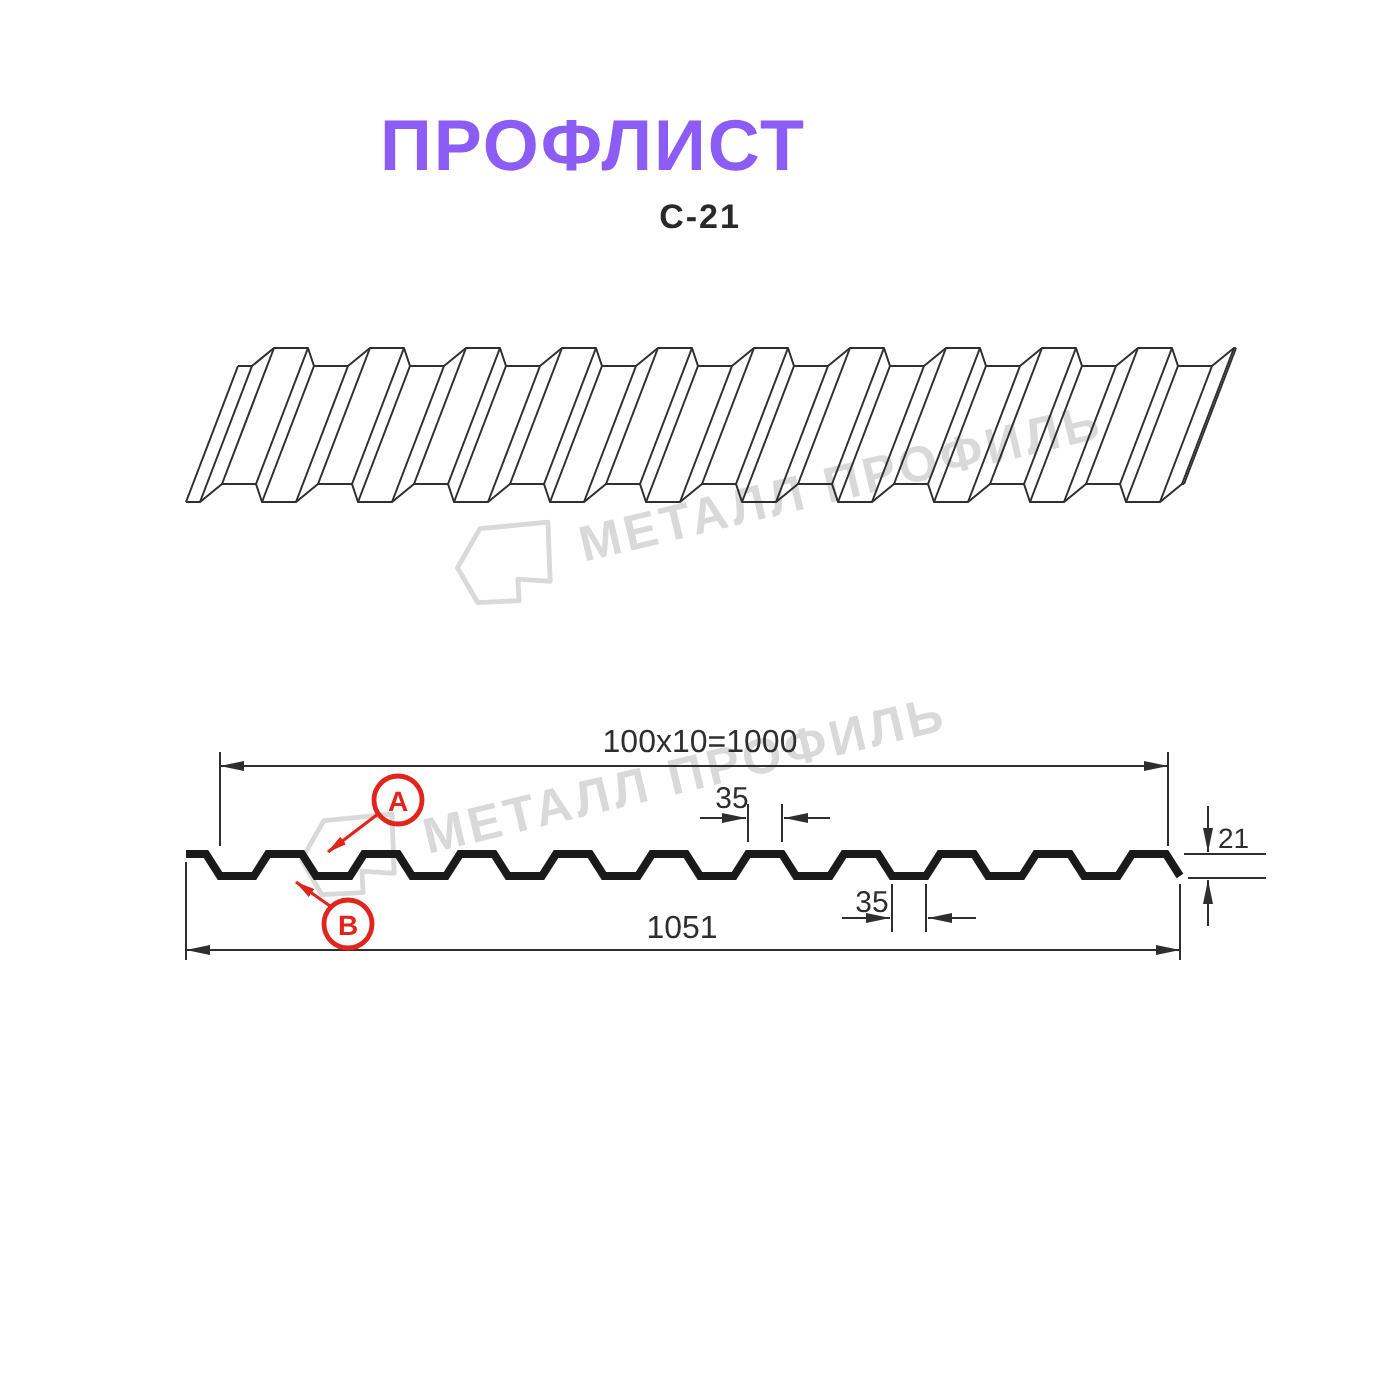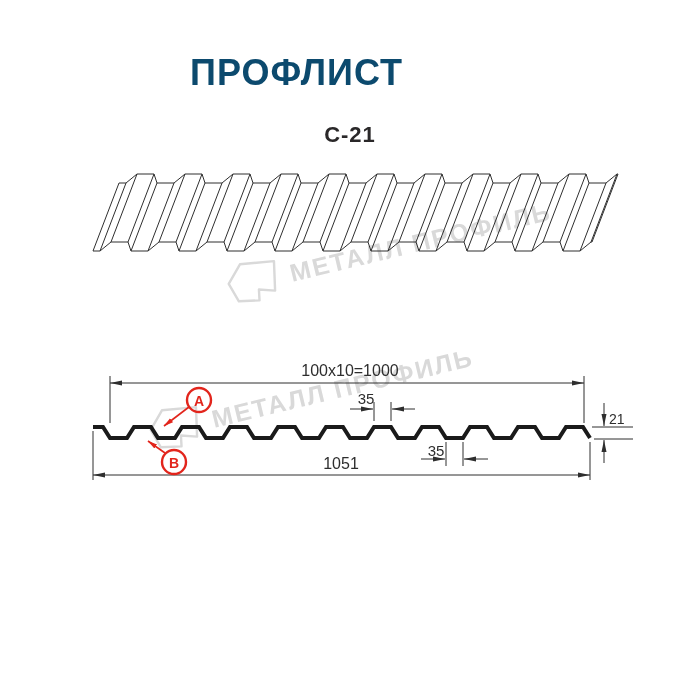--- a/index.html
+++ b/index.html
@@ -2,25 +2,25 @@
 <html><head>
 <meta charset="utf-8">
 <style>
   html,body{margin:0;padding:0;background:#ffffff;}
   .canvas{
     position:relative;width:700px;height:700px;background:#ffffff;overflow:hidden;
     font-family:"Liberation Sans", sans-serif;
   }
   .title{
     position:absolute;top:52px;left:0;width:593px;text-align:center;
-    font-size:36px;font-weight:700;letter-spacing:1px;color:#0c4a6e;
+    font-size:36px;font-weight:700;letter-spacing:1px;color:#8b5cf6;
   }
   .subtitle{
     position:absolute;top:99px;left:0;width:700px;text-align:center;
-    font-size:22px;font-weight:700;letter-spacing:1px;color:#2a2829;margin-top:23px;
+    font-size:17px;font-weight:700;letter-spacing:1px;color:#2a2829;
   }
   .footer{
     position:absolute;top:620px;left:0;width:700px;text-align:center;
     font-size:18px;font-weight:600;letter-spacing:0.5px;color:#3f3f3f;
   }
   .wm{
     position:absolute;display:flex;align-items:center;gap:10px;
     color:#d9d9d9;font-weight:700;font-size:25px;letter-spacing:2px;
     white-space:nowrap;transform:rotate(-13.5deg);transform-origin:left center;
     z-index:1;user-select:none;

